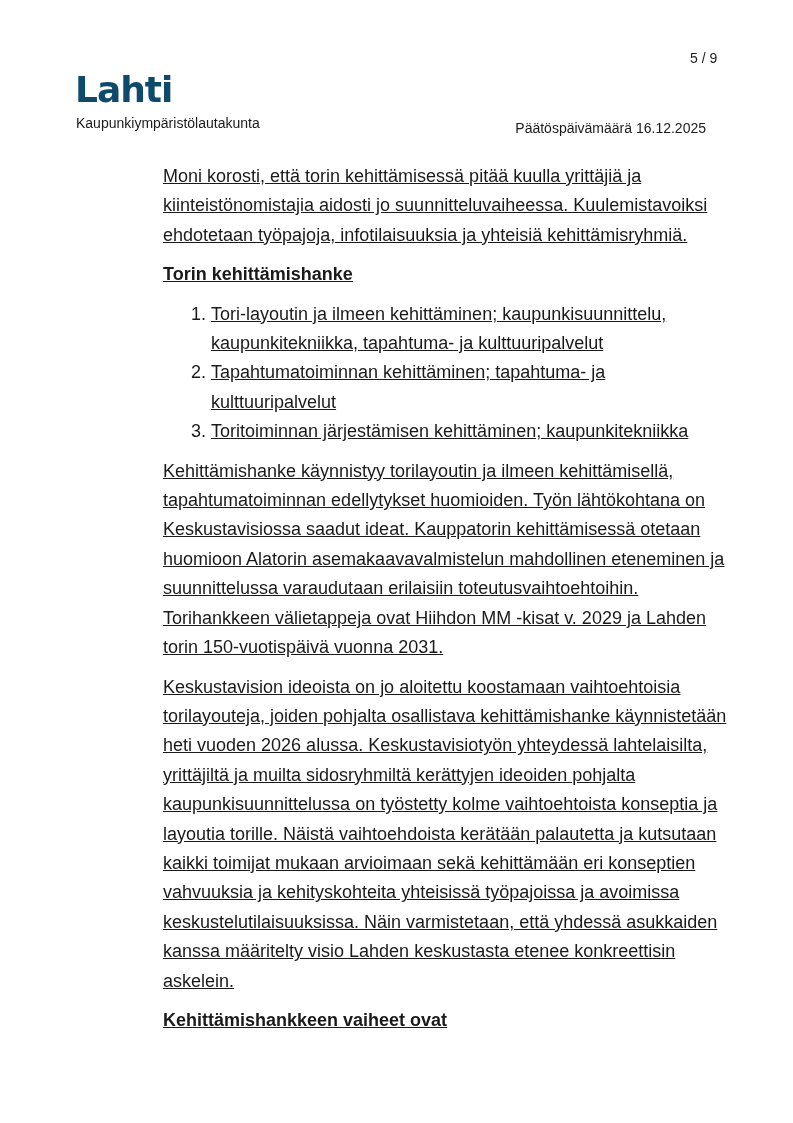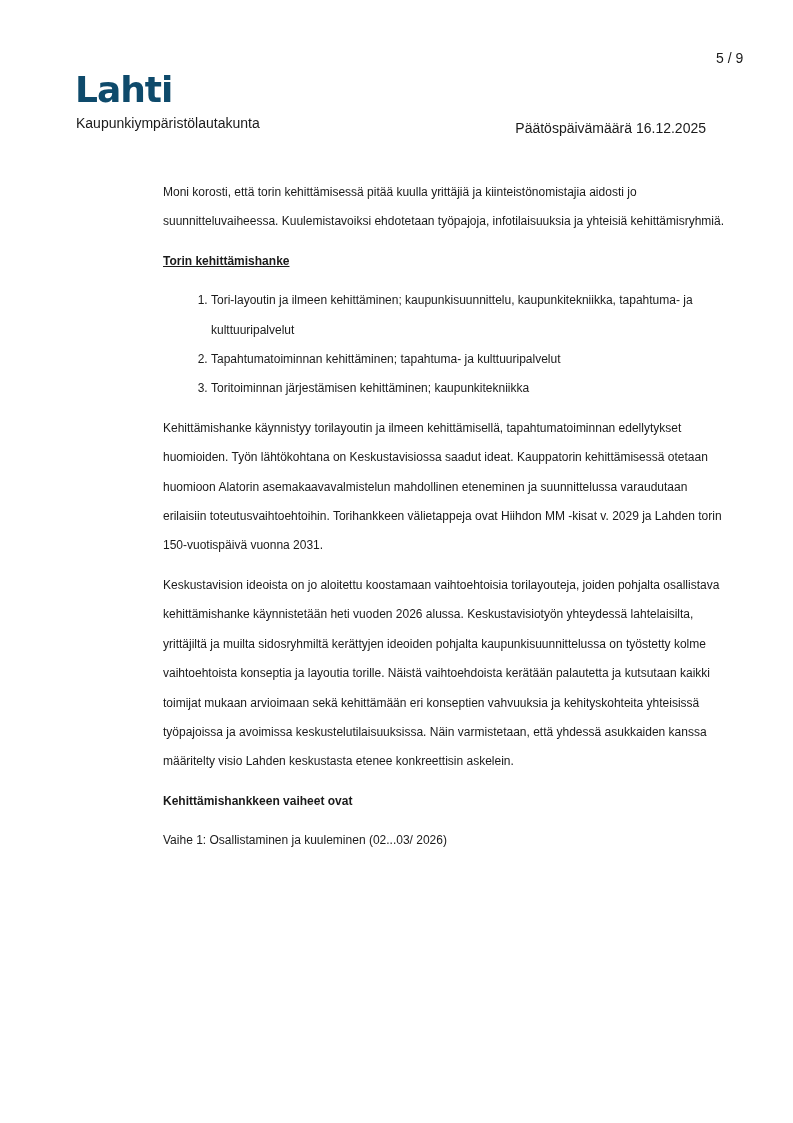--- a/index.html
+++ b/index.html
@@ -1,24 +1,24 @@
 <!DOCTYPE html>
 <html><head>
 <meta charset="utf-8">
 <style>
   html, body { margin: 0; padding: 0; background: #ffffff; }
   body { width: 793px; height: 1123px; position: relative; overflow: hidden;
          font-family: "Liberation Sans", sans-serif; color: #1a1a1a; }
   .logo { position: absolute; left: 75px; top: 44px; height: 40px; display: flex; align-items: flex-end; margin-top: 24px; }
   .logo-text { font-family: "DejaVu Sans", sans-serif; font-weight: bold; font-size: 36px;
                color: #0e4a6b; letter-spacing: -1px; line-height: 36px; }
-  .page-num { position: absolute; left: 716px; top: 50px; font-size: 14px; }
+  .page-num { position: absolute; left: 690px; top: 50px; font-size: 14px; }
   .committee { position: absolute; left: 76px; top: 107px; font-size: 14px; margin-top: 8px; }
   .decision-date { position: absolute; right: 87px; top: 120px; font-size: 14px; }
-  .content { position: absolute; left: 163px; top: 178px; width: 565px; font-size: 12px; line-height: 29.4px; }
+  .content { position: absolute; left: 163px; top: 162px; width: 565px; font-size: 18px; line-height: 29.4px; text-decoration: underline; }
   .para { margin: 0 0 10px 0; }
   .heading-u { font-weight: bold; text-decoration: underline; margin: 0 0 10px 0; }
   .heading-b { font-weight: bold; margin: 0 0 10px 0; }
   ol { margin: 0 0 10px 0; padding-left: 48px; }
   ol li { padding-left: 0; }
 </style>
 </head>
 <body>
 
 <div class="logo">
@@ -32,14 +32,13 @@
   <p class="para">Moni korosti, että torin kehittämisessä pitää kuulla yrittäjiä ja kiinteistönomistajia aidosti jo suunnitteluvaiheessa. Kuulemistavoiksi ehdotetaan työpajoja, infotilaisuuksia ja yhteisiä kehittämisryhmiä.</p>
   <p class="heading-u">Torin kehittämishanke</p>
   <ol>
     <li>Tori-layoutin ja ilmeen kehittäminen; kaupunkisuunnittelu, kaupunkitekniikka, tapahtuma- ja kulttuuripalvelut</li>
     <li>Tapahtumatoiminnan kehittäminen; tapahtuma- ja kulttuuripalvelut</li>
     <li>Toritoiminnan järjestämisen kehittäminen; kaupunkitekniikka</li>
   </ol>
   <p class="para">Kehittämishanke käynnistyy torilayoutin ja ilmeen kehittämisellä, tapahtumatoiminnan edellytykset huomioiden. Työn lähtökohtana on Keskustavisiossa saadut ideat. Kauppatorin kehittämisessä otetaan huomioon Alatorin asemakaavavalmistelun mahdollinen eteneminen ja suunnittelussa varaudutaan erilaisiin toteutusvaihtoehtoihin. Torihankkeen välietappeja ovat Hiihdon MM -kisat v. 2029 ja Lahden torin 150-vuotispäivä vuonna 2031.</p>
   <p class="para">Keskustavision ideoista on jo aloitettu koostamaan vaihtoehtoisia torilayouteja, joiden pohjalta osallistava kehittämishanke käynnistetään heti vuoden 2026 alussa. Keskustavisiotyön yhteydessä lahtelaisilta, yrittäjiltä ja muilta sidosryhmiltä kerättyjen ideoiden pohjalta kaupunkisuunnittelussa on työstetty kolme vaihtoehtoista konseptia ja layoutia torille. Näistä vaihtoehdoista kerätään palautetta ja kutsutaan kaikki toimijat mukaan arvioimaan sekä kehittämään eri konseptien vahvuuksia ja kehityskohteita yhteisissä työpajoissa ja avoimissa keskustelutilaisuuksissa. Näin varmistetaan, että yhdessä asukkaiden kanssa määritelty visio Lahden keskustasta etenee konkreettisin askelein.</p>
   <p class="heading-b">Kehittämishankkeen vaiheet ovat</p>
-  <p class="para">Vaihe 1: Osallistaminen ja kuuleminen (02...03/ 2026)</p>
 </div>
 
 </body></html>

